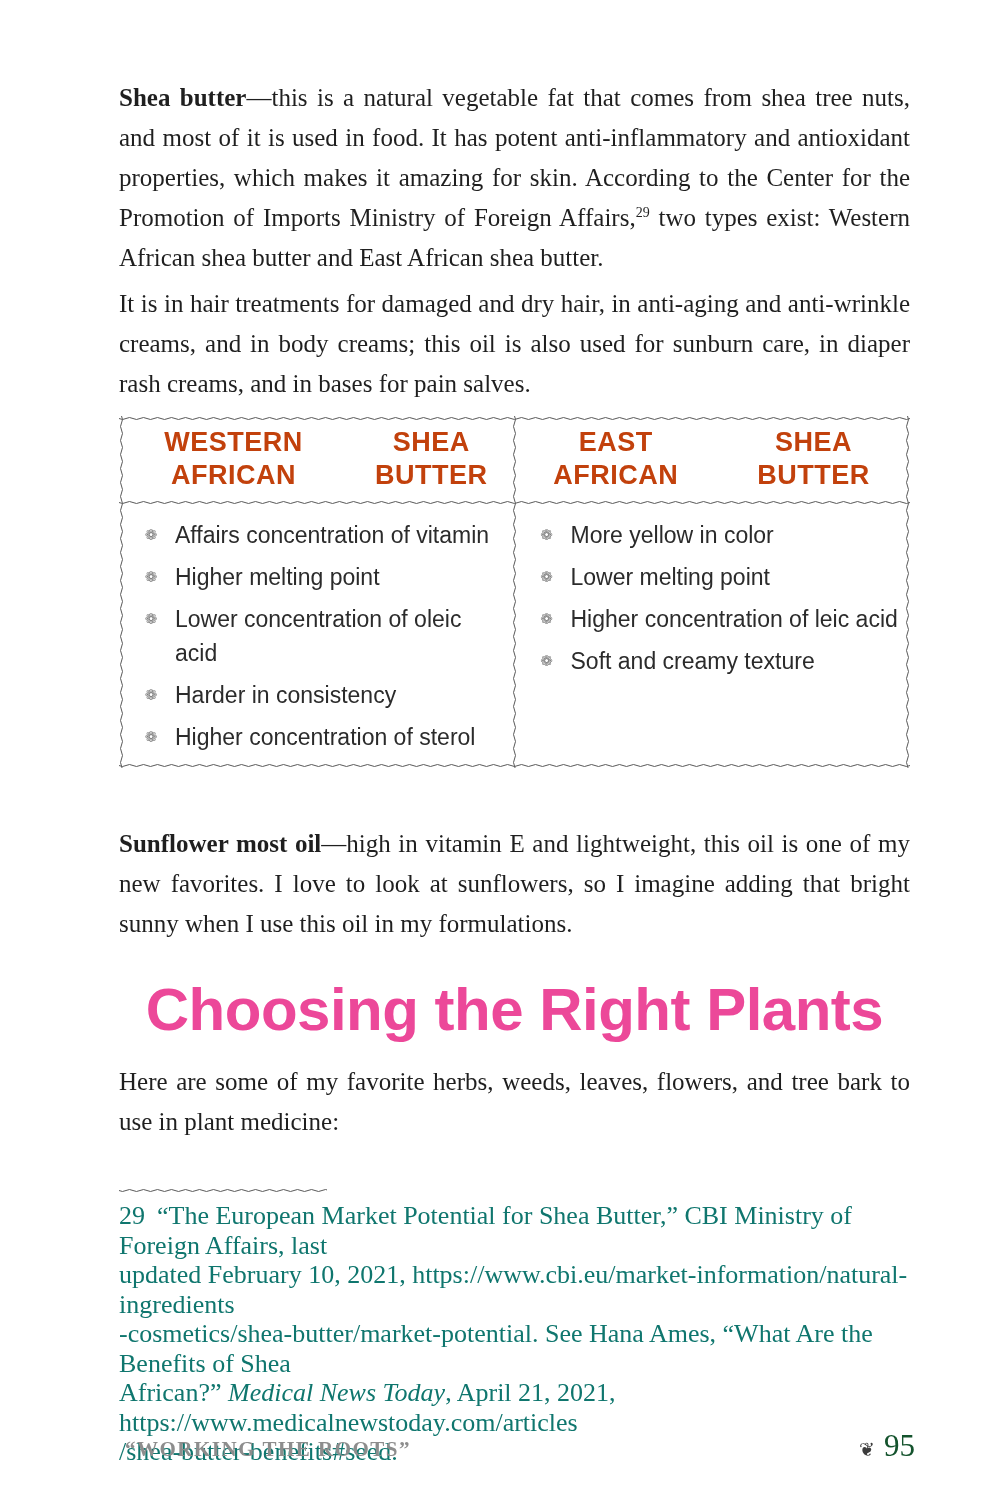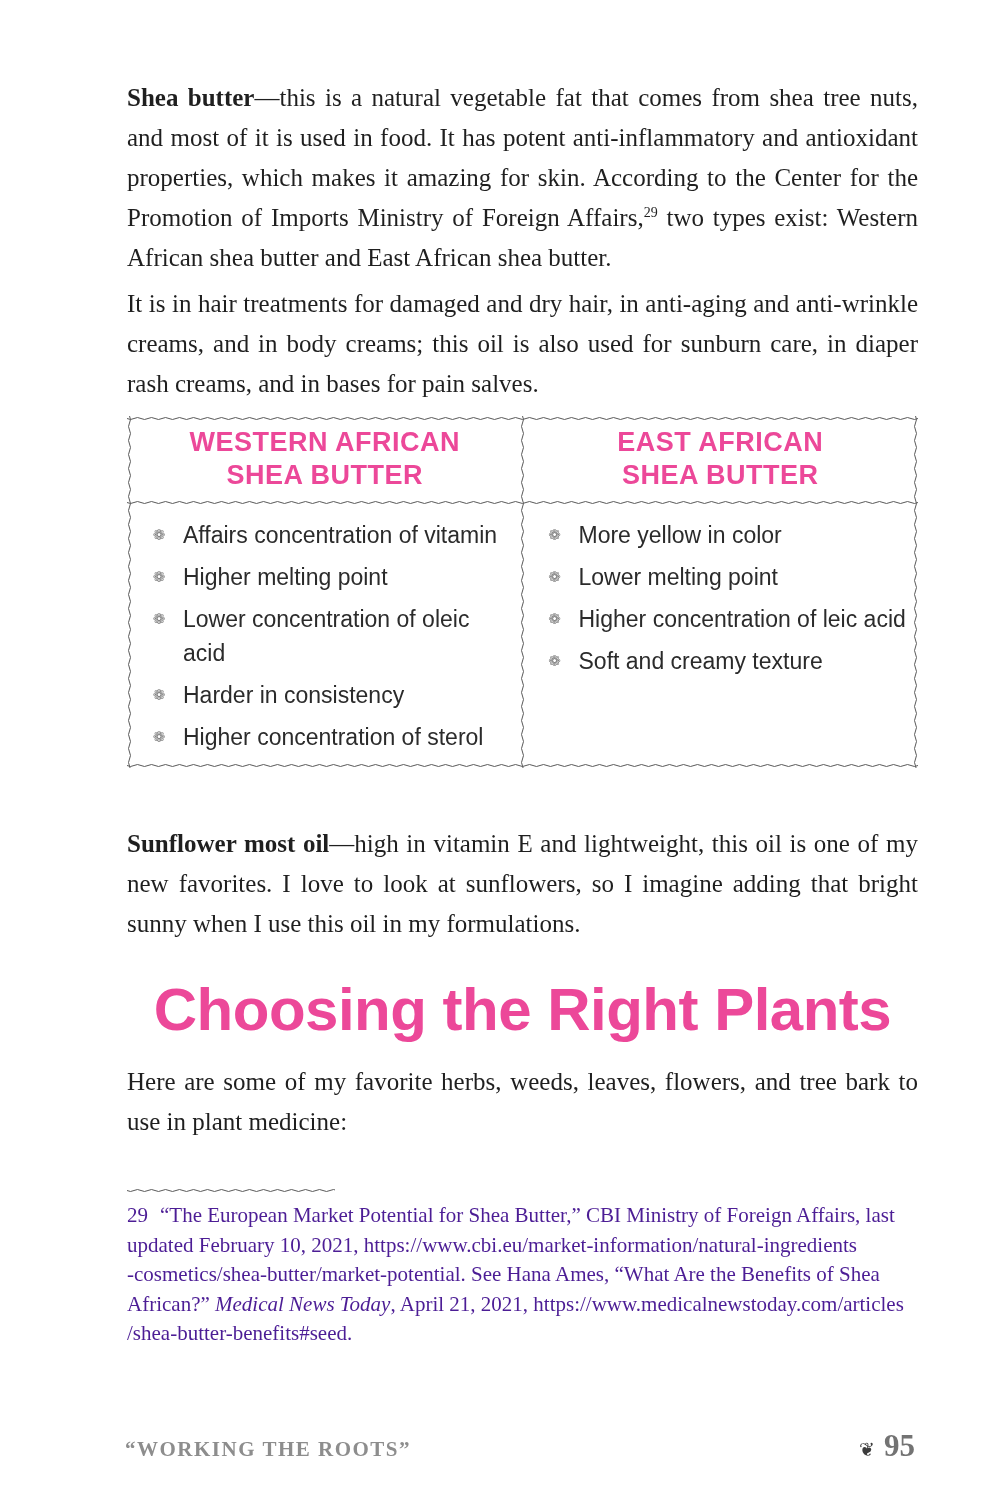--- a/index.html
+++ b/index.html
@@ -4,21 +4,21 @@
 <style>
   html,body{margin:0;padding:0;background:#ffffff;}
   .page{
     position:relative;
     width:1000px;height:1500px;
     background:#ffffff;
     overflow:hidden;
     font-family:"Liberation Serif", serif;
     color:#1f1f1f;
   }
-  .content{position:absolute;left:127px;top:0;width:791px;}
+  .content{position:absolute;left:119px;top:0;width:791px;}
 
   
   .body-para{
     margin:0;
     font-size:25px;
     line-height:40px;
     text-align:justify;
     color:#1f1f1f;
   }
   .para-shea{margin-top:78px;}
@@ -41,28 +41,28 @@
   }
   .shea-table svg.wave{position:absolute;display:block;}
   .t-grid{
     display:grid;
     grid-template-columns:50% 50%;
     height:100%;
   }
   .t-col{box-sizing:border-box;}
   .t-head{
     height:86px;
-    display:flex;flex-direction:column;
+    display:flex;
     align-items:center;justify-content:center;
     font-family:"Liberation Sans", sans-serif;
     font-weight:bold;
     font-size:27px;
     line-height:33px;
     letter-spacing:0.5px;
-    color:#ec4899;
+    color:#c2410c;
     text-align:center;
   }
   .t-list{
     list-style:none;
     margin:0;
     padding:16px 10px 0 22px;
   }
   .t-list li{
     position:relative;
     padding-left:34px;
@@ -89,23 +89,23 @@
     line-height:52px;
     text-align:center;
     color:#ec4899;
     letter-spacing:-0.5px;
   }
 
   
   .footnote{margin-top:46px;}
   .fn-sep{display:block;margin-bottom:8px;}
   .fn-line{
-    font-size:21px;
+    font-size:26px;
     line-height:29.5px;
-    color:#4c1d95;
+    color:#0f766e;
   }
   .fn-num{margin-right:12px;}
   .fn-italic{font-style:italic;}
 
   
   .footer{
     position:absolute;
     left:125px;right:85px;top:1428px;
     display:flex;
     justify-content:space-between;
@@ -119,22 +119,22 @@
   }
   .page-num-wrap{display:flex;align-items:baseline;}
   .fleuron{
     font-family:"DejaVu Sans", sans-serif;
     font-size:19px;
     color:#3c3c3c;
     margin-right:9px;
   }
   .page-number{
     font-size:31px;
-    font-weight:bold;
-    color:#737373;
+    font-weight:normal;
+    color:#14532d;
   }
 </style>
 </head>
 <body>
 
 <div class="page">
   <div class="content">
 
     <p class="body-para para-shea"><strong class="lead-term">Shea butter</strong><span>—this is a natural vegetable fat that comes from shea tree nuts, and most of it is used in food. It has potent anti-inflammatory and antioxidant properties, which makes it amazing for skin. According to the Center for the Promotion of Imports Ministry of Foreign Affairs,</span><sup class="noteref">29</sup><span> two types exist: Western African shea butter and East African shea butter.</span></p>
 

